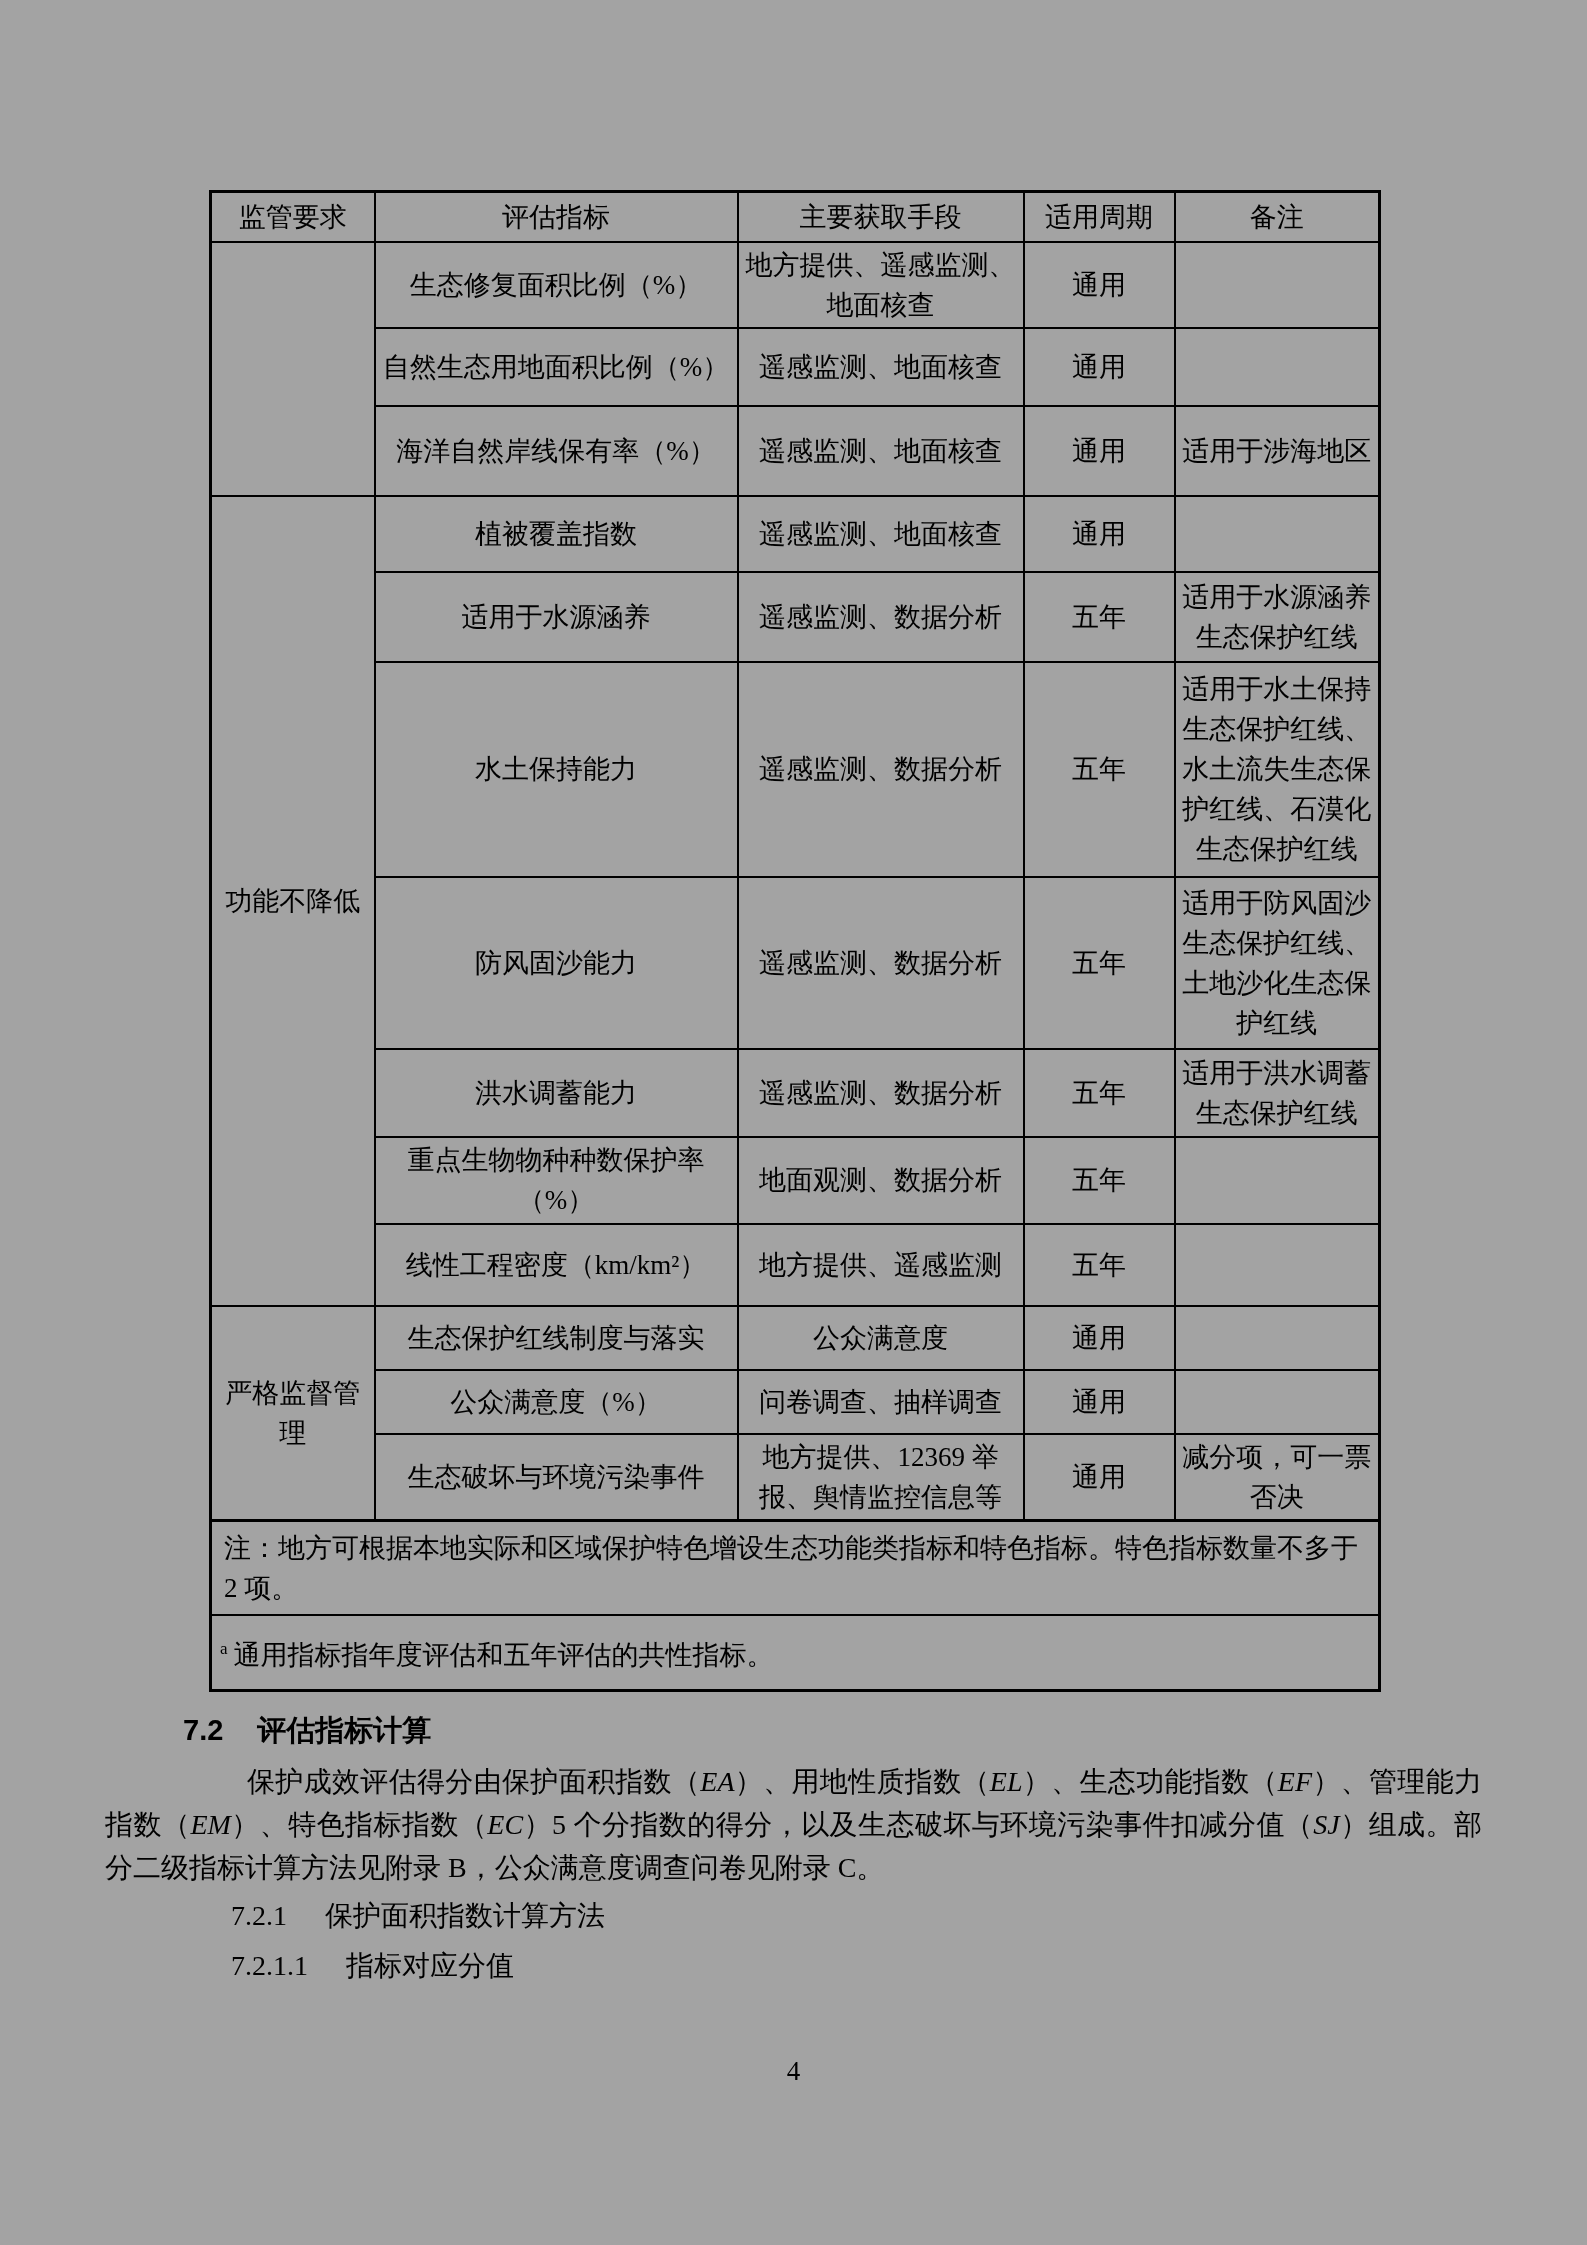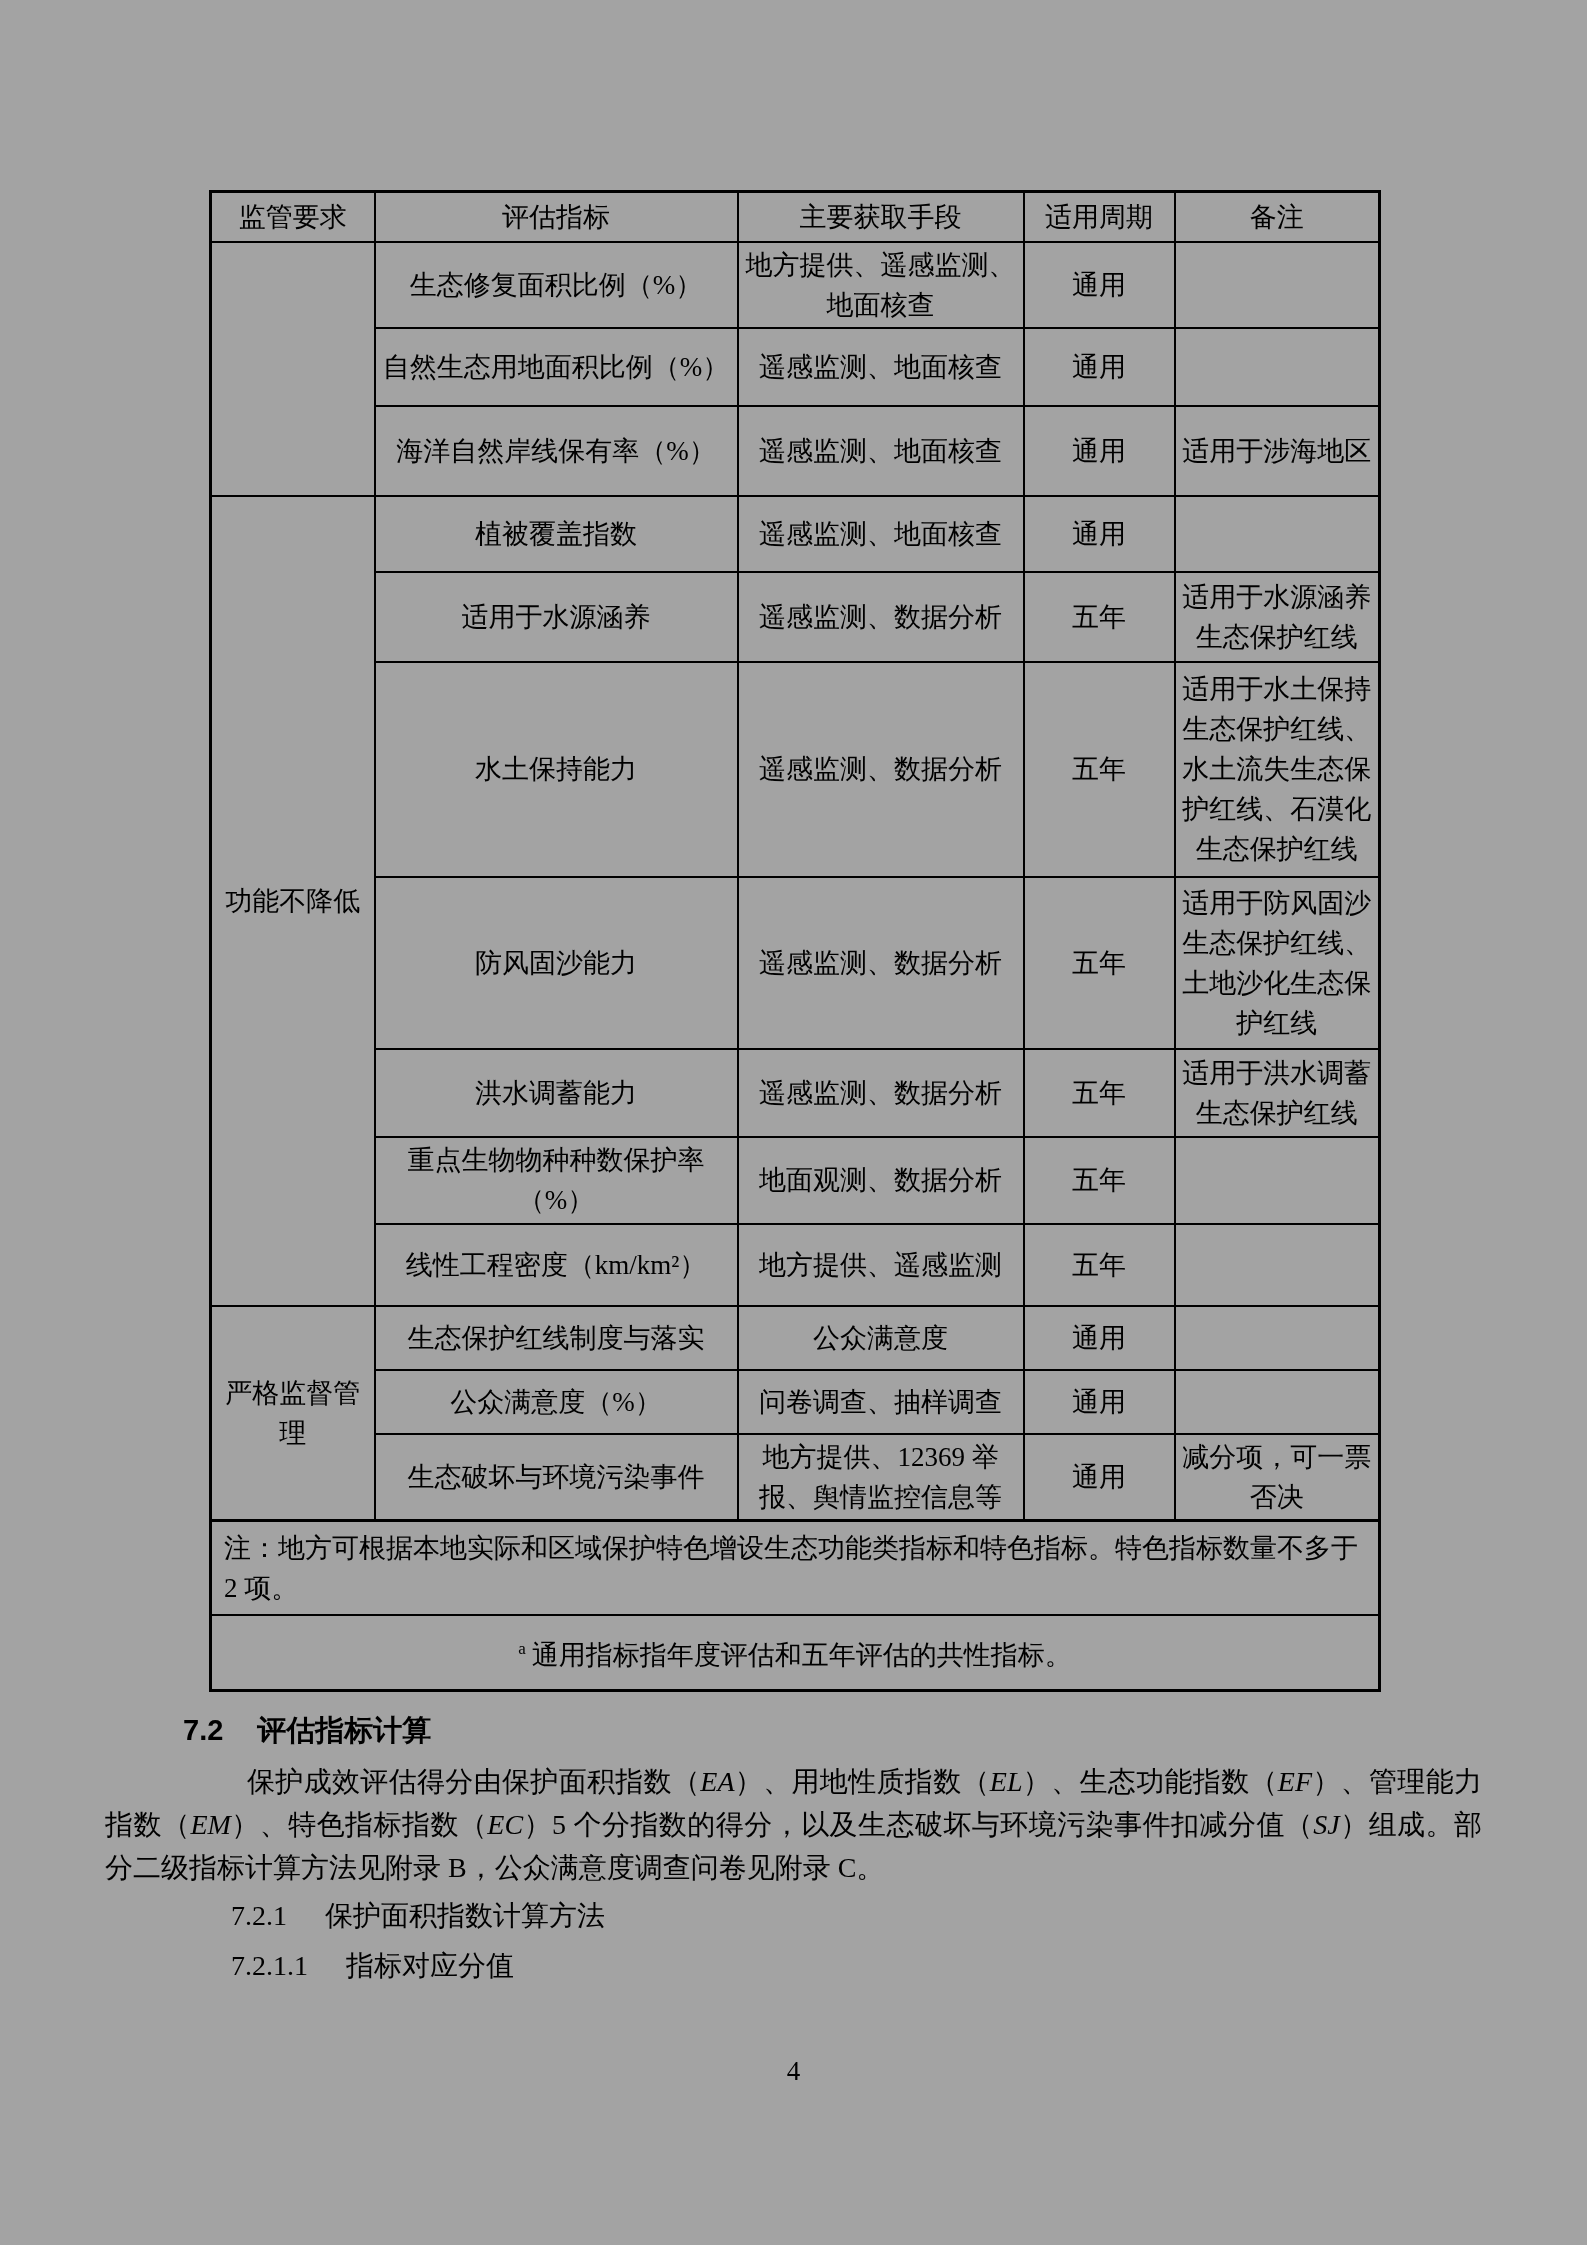--- a/index.html
+++ b/index.html
@@ -32,21 +32,21 @@
   table.doc-table tr.hdr td { height:50px; }
   td.group-cell { white-space:pre-line; }
   tr.note-row td {
     border-top:3px solid #000;
     text-align:left;
     padding:6px 12px;
     white-space:normal;
     border-radius:23px;
   }
   tr.footnote-row td {
-    text-align:center;
+    text-align:left;
     padding:6px 8px;
     white-space:normal;
     font-family:Liberation Serif, serif;
   }
   tr.footnote-row sup {
     font-size:17px;
     vertical-align:super;
     margin-right:6px;
   }
   .h72 {

